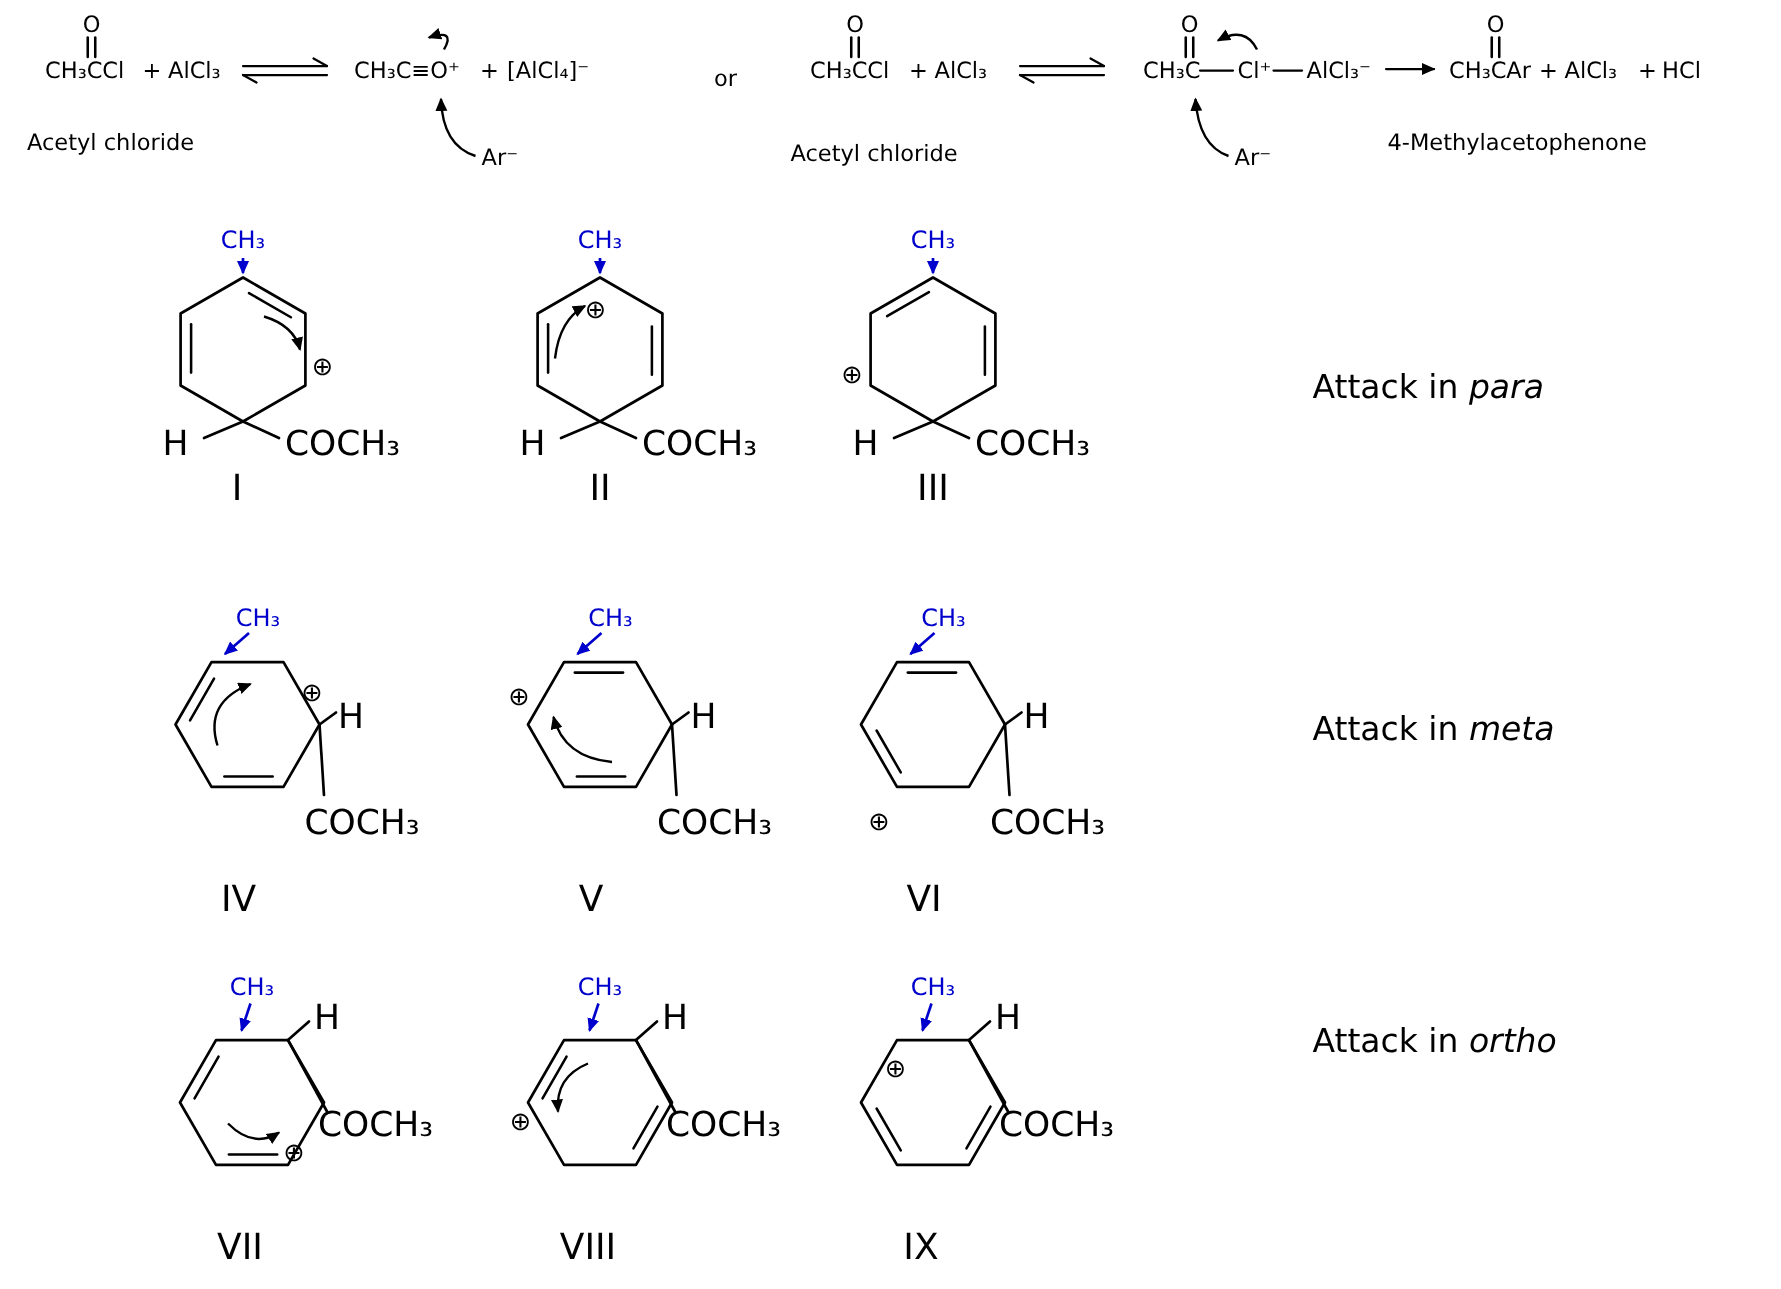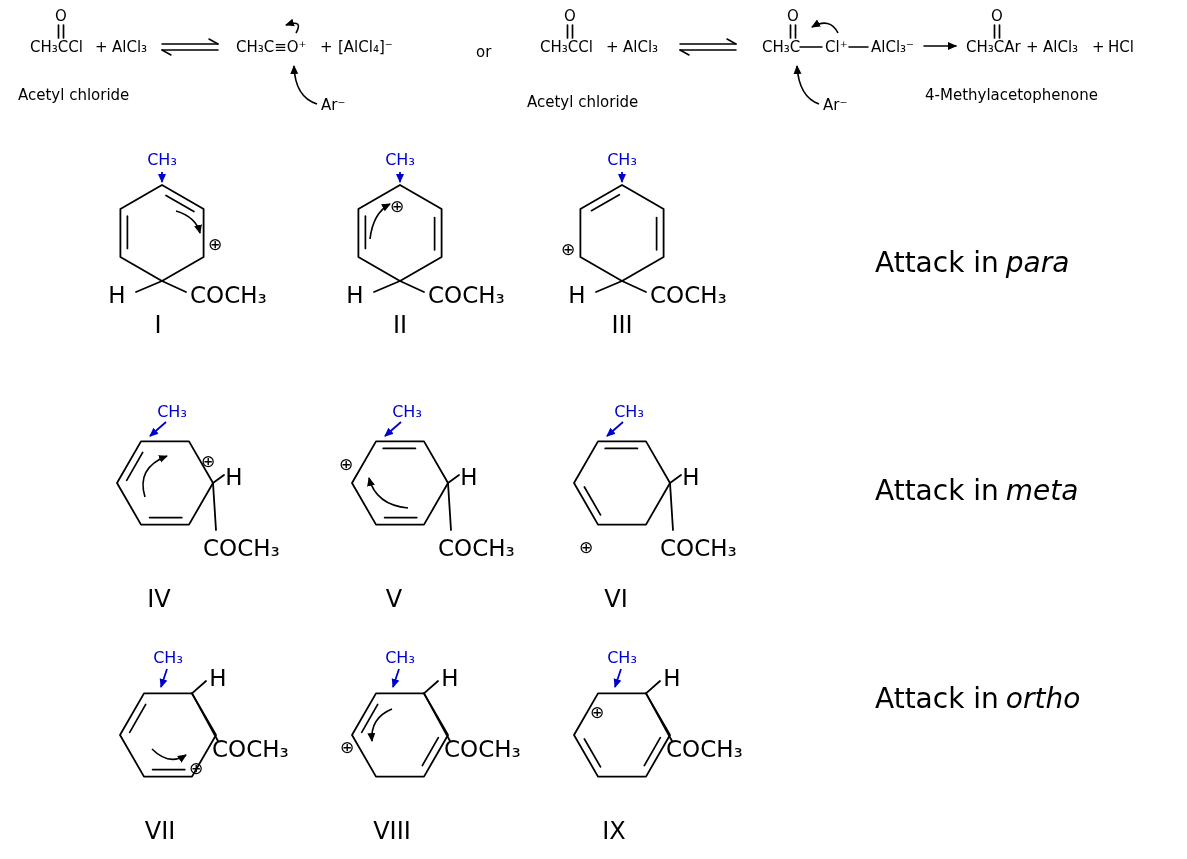--- a/index.html
+++ b/index.html
@@ -11,21 +11,21 @@
   .f16b{font-size:16px;fill:#0000cd;}
   .f23{font-size:23px;}
   .f24{font-size:24px;}
   .plusc{font-size:17px;}
   .ring{fill:none;stroke:#000;stroke-width:1.8;stroke-linejoin:round;}
   .bond{stroke:#000;stroke-width:1.8;stroke-linecap:round;}
   .dbond{stroke:#000;stroke-width:1.7;stroke-linecap:round;}
   .eqline{stroke:#000;stroke-width:1.5;stroke-linecap:round;}
   .carrow{fill:none;stroke:#000;stroke-width:1.6;}
   .barrow{stroke:#0000cd;stroke-width:1.8;}
-  .attack{position:absolute;font-size:28px;white-space:nowrap;}
+  .attack{position:absolute;font-size:22px;white-space:nowrap;}
   .attack .mode{font-style:italic;margin-left:7px;}
 </style>
 </head>
 <body>
 
 <div class="page">
 
 <svg width="1187" height="859" viewBox="0 0 1187 859">
   <defs>
     <marker id="ah" markerUnits="userSpaceOnUse" markerWidth="10" markerHeight="9" refX="8" refY="4" orient="auto">

